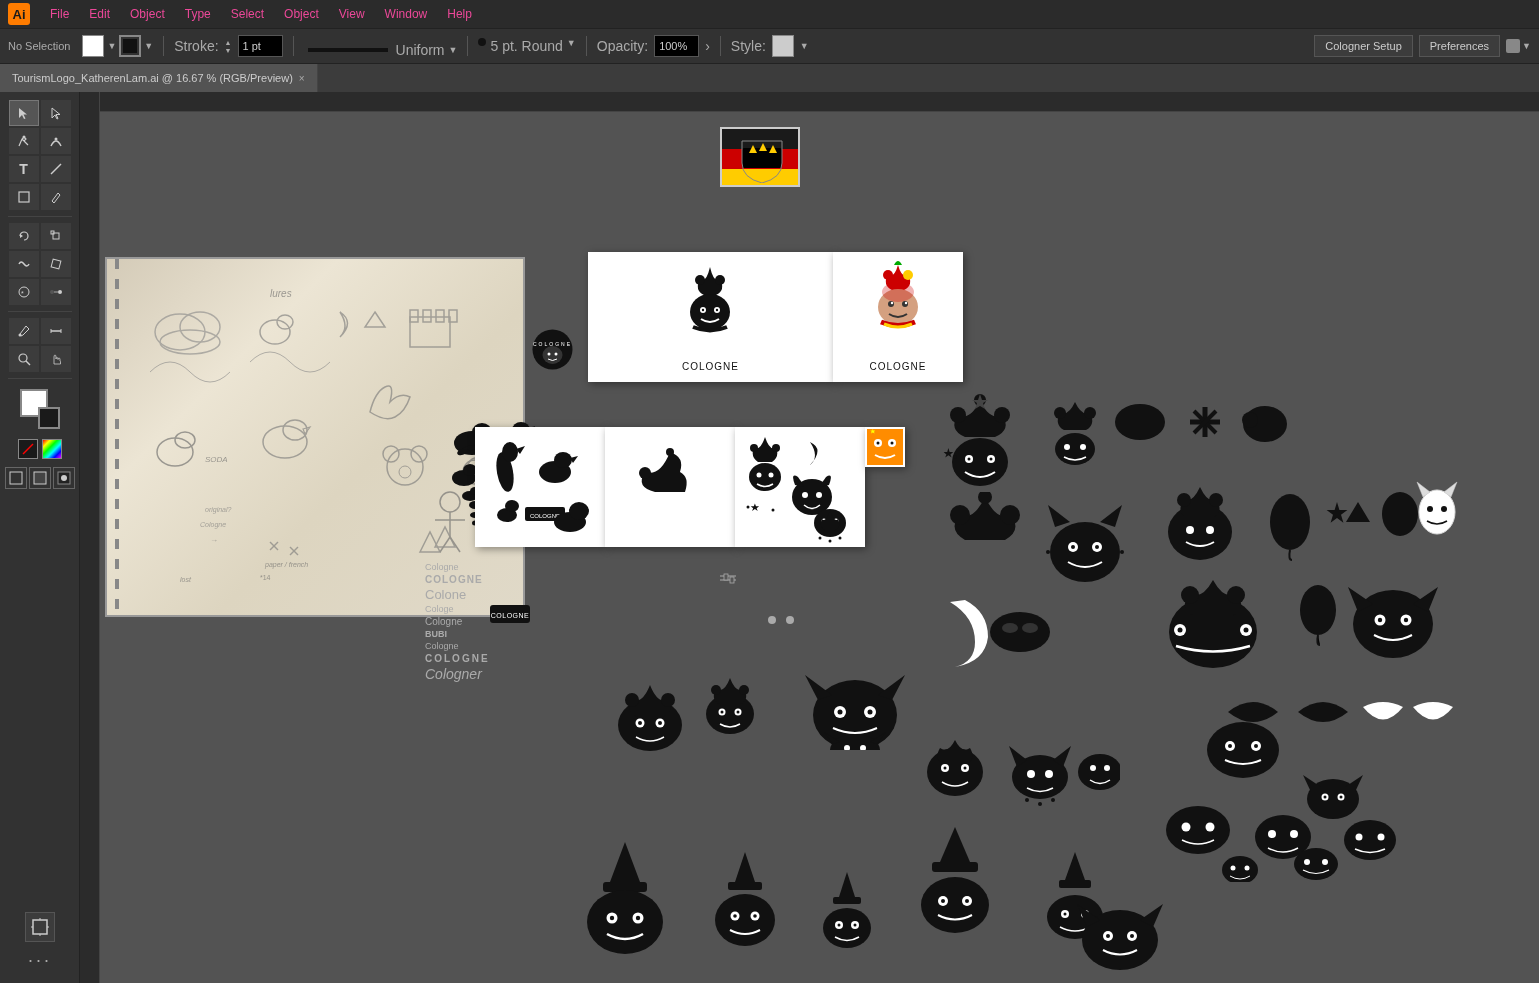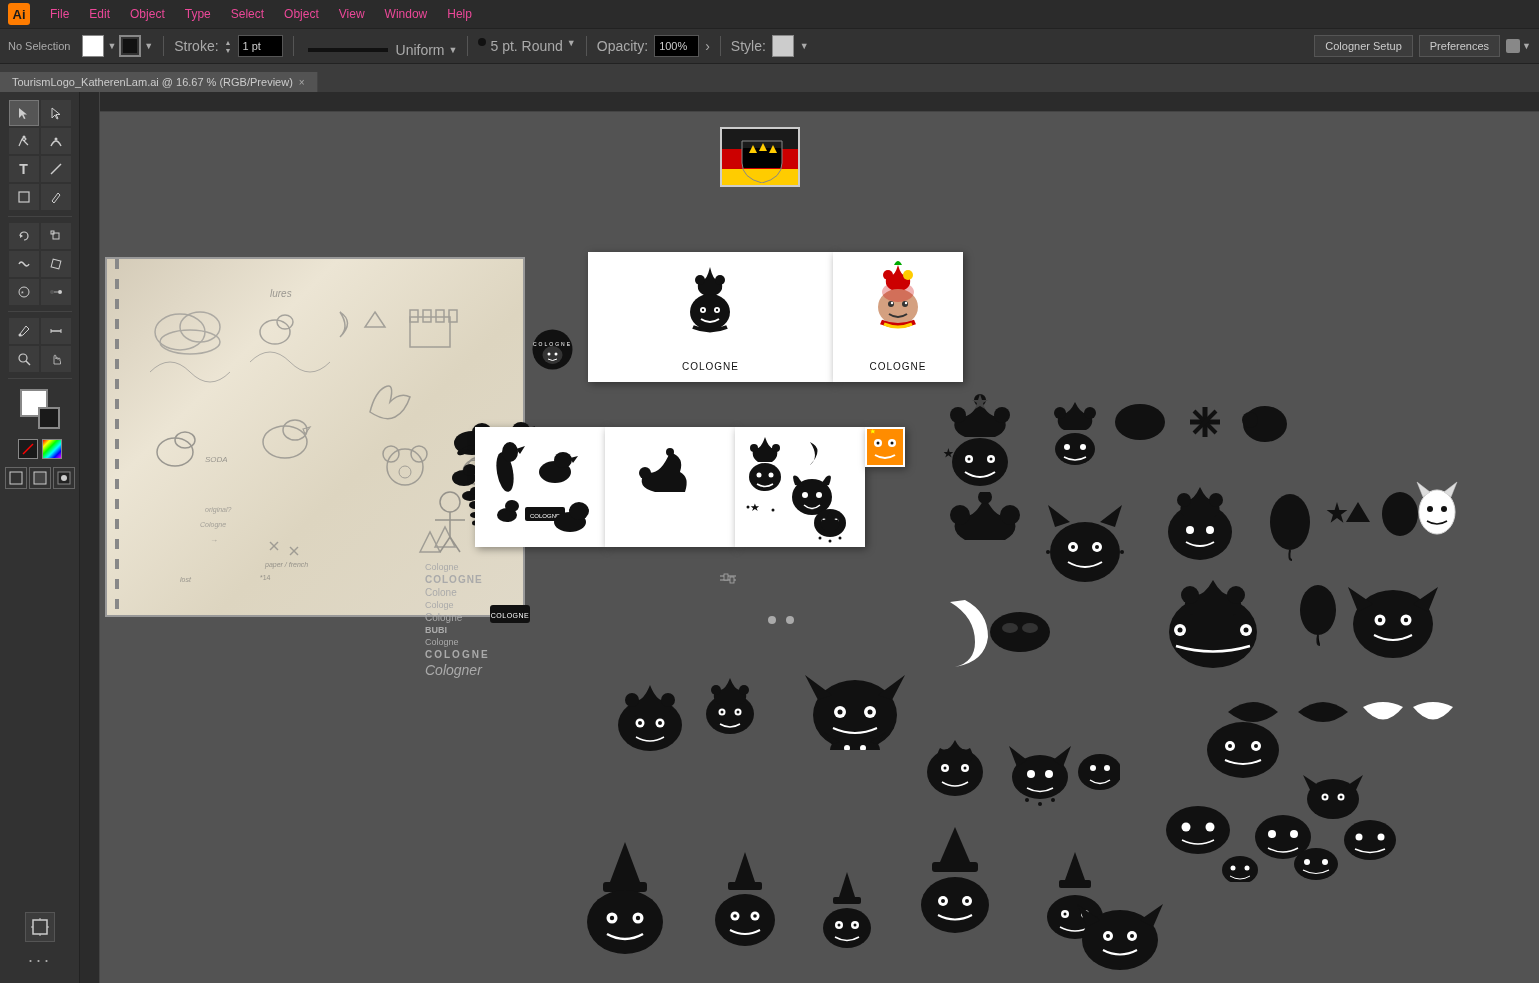--- a/index.html
+++ b/index.html
@@ -102,21 +102,21 @@
       align-items: flex-end;
       z-index: 100;
     }
     .tab {
       background: #535353;
       padding: 5px 12px;
       font-size: 11px;
       color: #ccc;
       cursor: pointer;
       display: flex; align-items: center; gap: 6px;
-      height: 20px;
+      height: 28px;
       border-right: 1px solid #444;
     }
     .tab .close-tab {
       font-size: 10px;
       color: #aaa;
       cursor: pointer;
     }
 
     
     #left-toolbar {
@@ -879,21 +879,21 @@
         <circle cx="27" cy="16" r="1.5" fill="#111"></circle>
         <path d="M10 28 Q20 34 30 28" stroke="white" stroke-width="2" fill="none"></path>
 
         <polygon points="8,5 9,8 12,8 10,10 11,13 8,11 5,13 6,10 4,8 7,8" fill="#ffff00" transform="scale(0.6) translate(5,-2)"></polygon>
       </svg>
     </div>
 
     <div class="text-list" style="position:absolute;top:450px;left:325px;">
       <span style="font-size:9px;color:#aaa;">Cologne</span>
       <span style="font-size:10px;font-weight:bold;color:#aaa;letter-spacing:1px;">COLOGNE</span>
-      <span style="font-size:10px;color:#aaa;">Colone</span>
+      <span style="font-size:13px;color:#aaa;">Colone</span>
       <span style="font-size:9px;color:#aaa;">Cologe</span>
       <span style="font-size:10px;color:#aaa;">Cologne</span>
       <span style="font-size:9px;color:#aaa;font-weight:bold;">BUBI</span>
       <span style="font-size:9px;color:#aaa;">Cologne</span>
       <span style="font-size:10px;color:#aaa;font-weight:bold;letter-spacing:2px;">COLOGNE</span>
       <span style="font-size:14px;color:#aaa;font-style:italic;">Cologner</span>
     </div>
 
     <div style="position:absolute;top:460px;left:618px;">
       <svg width="20" height="16" viewBox="0 0 20 16">

